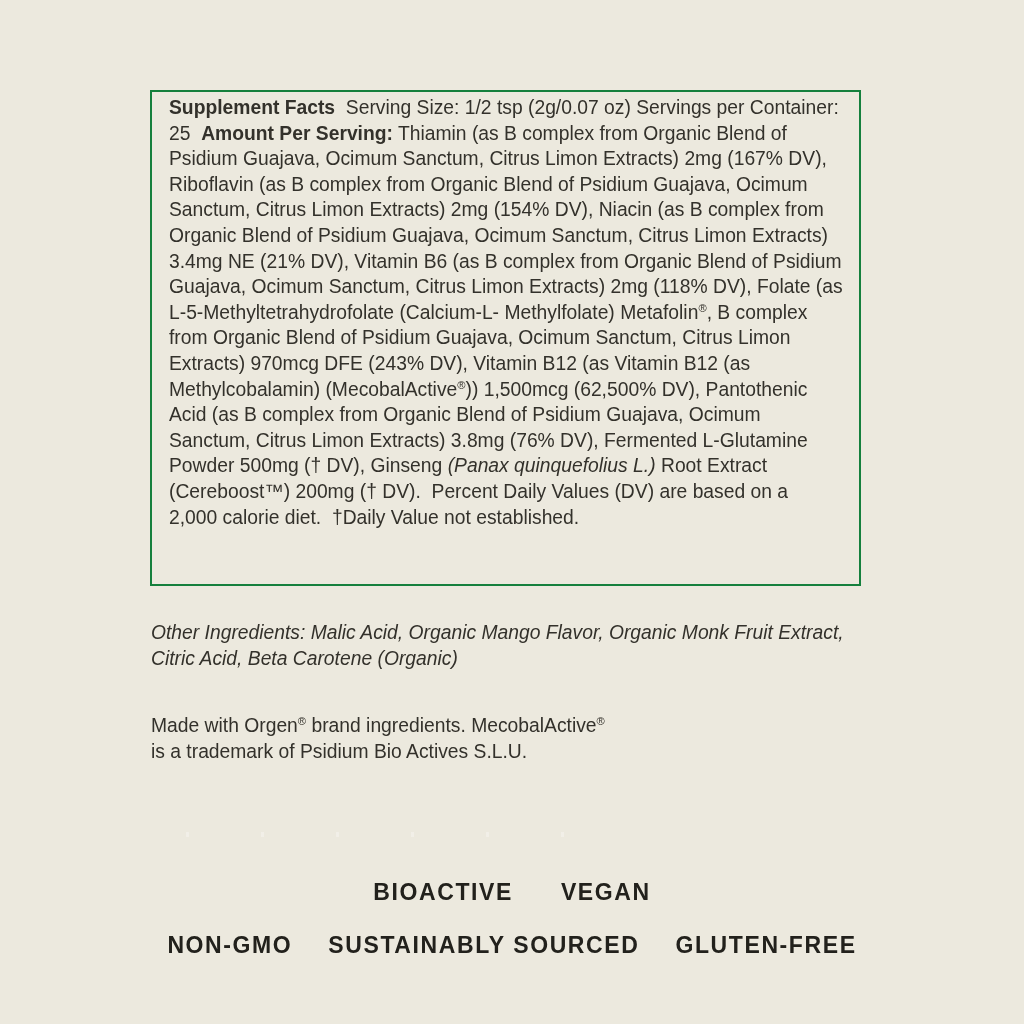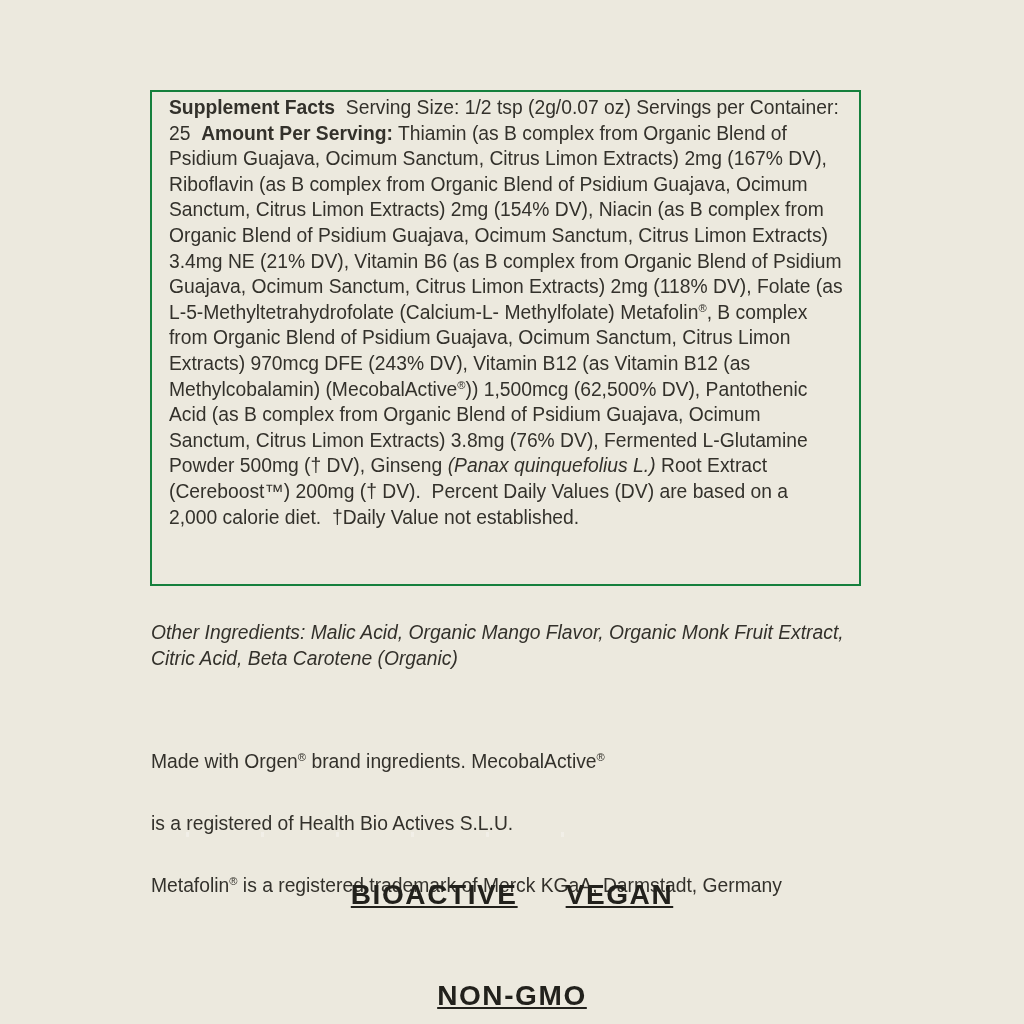--- a/index.html
+++ b/index.html
@@ -35,60 +35,60 @@
     white-space: pre-wrap;
     font-style: italic;
   }
   .tm {
     position: absolute;
     left: 151px; top: 713px;
     width: 770px;
     font-size: 19.3px;
     line-height: 26px;
   }
-  .tm-line { white-space: pre-wrap; margin-top: 36px; }
+  .tm-line { white-space: pre-wrap; }
   .ghost {
     position: absolute;
     left: 186px; top: 832px;
     width: 450px; height: 5px;
     opacity: 0.45;
     background: repeating-linear-gradient(90deg,
       rgba(255,255,255,0.65) 0 3px, rgba(255,255,255,0) 3px 75px);
     pointer-events: none;
   }
   .badges {
     position: absolute;
     left: 0; width: 1024px;
     display: flex;
     justify-content: center;
     font-weight: bold;
-    font-size: 28px;
+    font-size: 23px;
     letter-spacing: 1.6px;
     color: #22211C;
-    text-decoration: underline;
   }
   .badges-row1 { top: 879px; gap: 48px; }
-  .badges-row2 { top: 980px; gap: 36px; }
+  .badges-row2 { top: 932px; gap: 36px; }
   .badge { white-space: nowrap; }
 </style>
 </head>
 <body>
 
 <div class="panel"><span class="b">Supplement Facts</span><span>  Serving Size: 1/2 tsp (2g/0.07 oz) Servings per Container: 25  </span><span class="b">Amount Per Serving:</span><span> Thiamin (as B complex from Organic Blend of Psidium Guajava, Ocimum Sanctum, Citrus Limon Extracts) 2mg (167% DV), Riboflavin (as B complex from Organic Blend of Psidium Guajava, Ocimum Sanctum, Citrus Limon Extracts) 2mg (154% DV), Niacin (as B complex from Organic Blend of Psidium Guajava, Ocimum Sanctum, Citrus Limon Extracts) 3.4mg NE (21% DV), Vitamin B6 (as B complex from Organic Blend of Psidium Guajava, Ocimum Sanctum, Citrus Limon Extracts) 2mg (118% DV), Folate (as L-5-Methyltetrahydrofolate (Calcium-L- Methylfolate) Metafolin<span class="sup">®</span>, B complex from Organic Blend of Psidium Guajava, Ocimum Sanctum, Citrus Limon Extracts) 970mcg DFE (243% DV), Vitamin B12 (as Vitamin B12 (as Methylcobalamin) (MecobalActive<span class="sup">®</span>)) 1,500mcg (62,500% DV), Pantothenic Acid (as B complex from Organic Blend of Psidium Guajava, Ocimum Sanctum, Citrus Limon Extracts) 3.8mg (76% DV), Fermented L-Glutamine Powder 500mg († DV), Ginseng </span><span class="i">(Panax quinquefolius L.)</span><span> Root Extract (Cereboost™) 200mg († DV).  Percent Daily Values (DV) are based on a  2,000 calorie diet.  †Daily Value not established.</span></div>
 
 <div class="other"><span>Other Ingredients: Malic Acid, Organic Mango Flavor, Organic Monk Fruit Extract, Citric Acid, Beta Carotene (Organic)</span></div>
 
 <div class="tm">
   <div class="tm-line"><span>Made with Orgen<span class="sup">®</span> brand ingredients. MecobalActive<span class="sup">®</span></span></div>
-  <div class="tm-line"><span>is a registered of Health Bio Actives S.L.U.</span></div>
-  <div class="tm-line"><span>Metafolin<span class="sup">®</span> is a registered trademark of Merck KGaA, Darmstadt, Germany</span></div>
+  <div class="tm-line"><span>is a trademark of Psidium Bio Actives S.L.U.</span></div>
 </div>
 
 <div class="ghost"></div>
 
 <div class="badges badges-row1">
     <span class="badge">BIOACTIVE</span>
     <span class="badge">VEGAN</span>
   </div>
 
 <div class="badges badges-row2">
     <span class="badge">NON-GMO</span>
+    <span class="badge">SUSTAINABLY SOURCED</span>
+    <span class="badge">GLUTEN-FREE</span>
   </div>
 
 </body></html>

